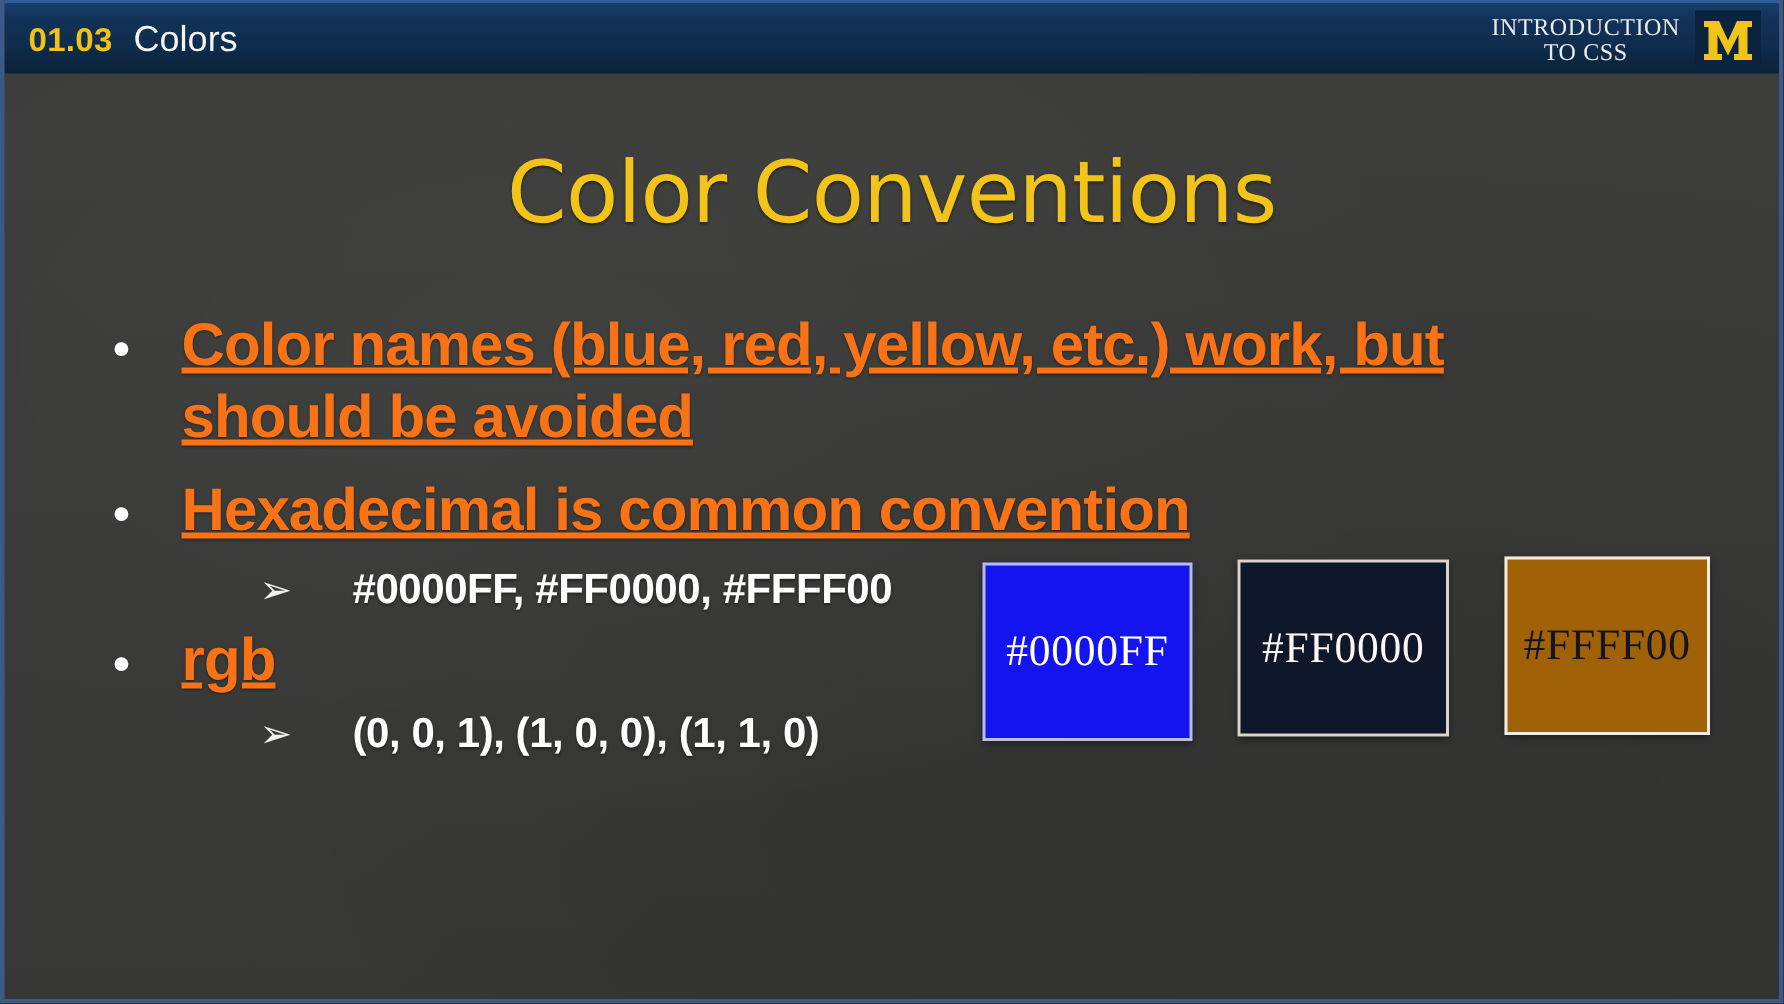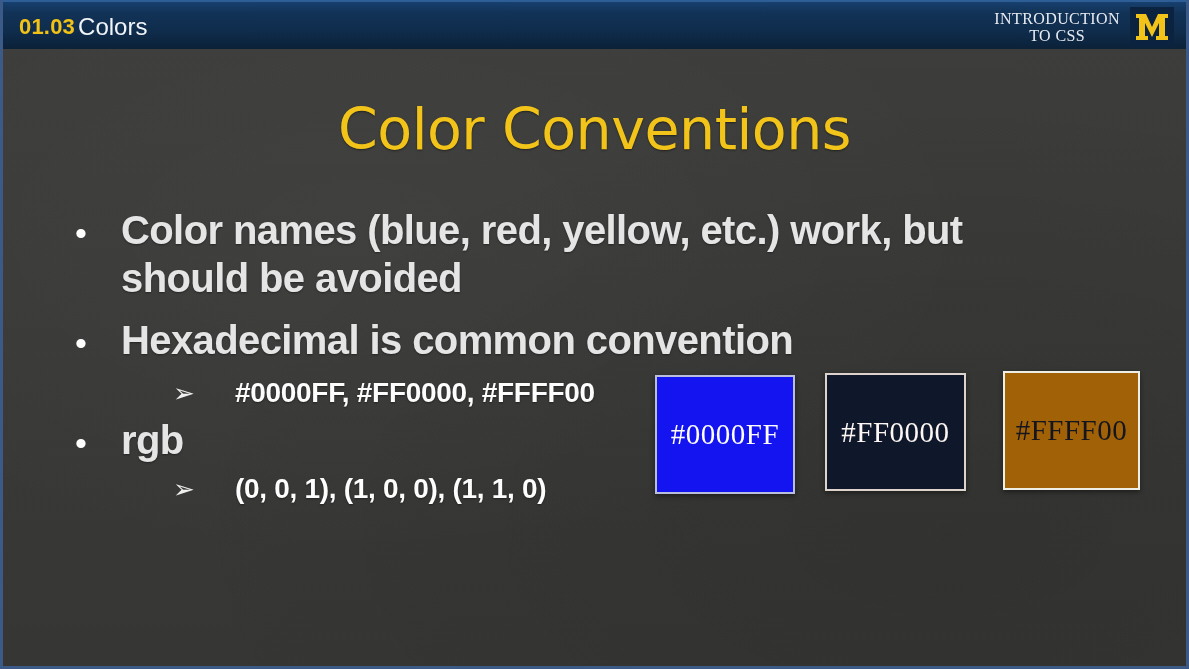--- a/index.html
+++ b/index.html
@@ -40,21 +40,21 @@
     box-sizing: border-box;
     overflow: hidden;
   }
   #header-left {
     position: absolute;
     left: 16px;
     top: 0;
     height: 49px;
     display: flex;
     align-items: center;
-    gap: 3px;
+    gap: 14px;
   }
   .hdr-code {
     color: #f2c316;
     font-weight: bold;
     font-size: 22px;
     letter-spacing: 0.2px;
     white-space: nowrap;
   }
   .hdr-title {
     color: #f1f4f8;
@@ -121,27 +121,28 @@
     flex: 0 0 auto;
     width: 56px;
     color: #ffffff;
     font-size: 34px;
     line-height: 54px;
     text-align: left;
     padding-left: 10px;
     box-sizing: border-box;
   }
   .bullet-text {
-    color: #e5e5e5;
+    color: #f97316;
     font-weight: bold;
     font-size: 40px;
     line-height: 48px;
     letter-spacing: -0.6px;
     font-family: "Liberation Sans", sans-serif;
     text-shadow: 0 1px 2px rgba(0,0,0,0.4);
+    text-decoration: underline;
   }
   .sub-row {
     display: flex;
     align-items: baseline;
     margin-left: 108px;
   }
   .sub-marker {
     flex: 0 0 auto;
     width: 62px;
     color: #f0f0f0;

